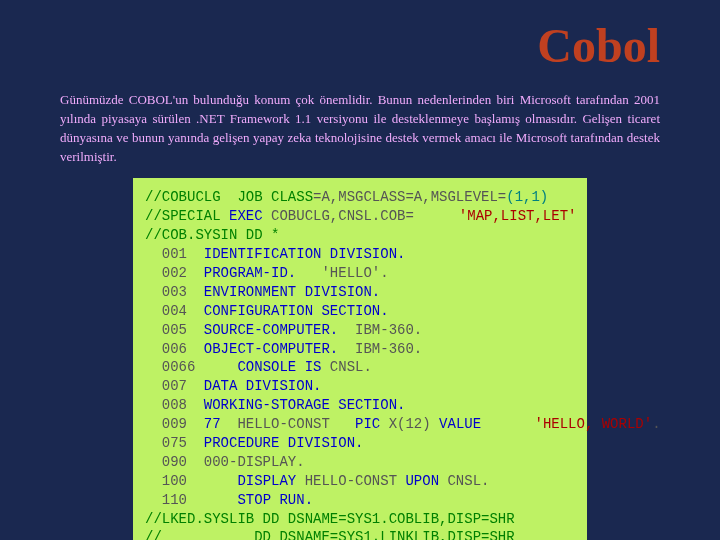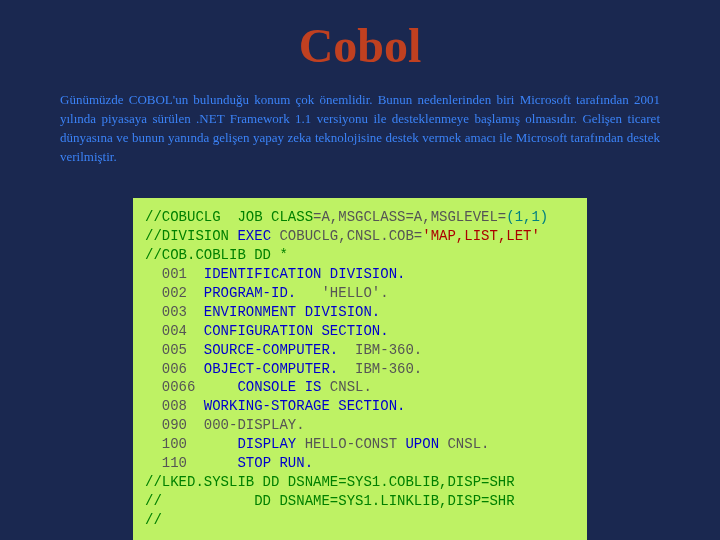--- a/index.html
+++ b/index.html
@@ -9,69 +9,72 @@
     height: 540px;
     background: #1a2850;
     font-family: Georgia, 'Times New Roman', serif;
     overflow: hidden;
   }
   .slide {
     padding: 10px 60px 20px 60px;
     box-sizing: border-box;
   }
   .title {
-    text-align: center;
+    text-align: right;
     font-size: 48px;
     font-weight: bold;
     color: #c04020;
     margin: 8px 0 18px 0;
     font-family: Georgia, serif;
   }
   .paragraph {
-    color: #3b82f6;
+    color: #f0abfc;
     font-size: 13px;
     line-height: 1.45;
     text-align: justify;
-    margin-bottom: 32px;
+    margin-bottom: 12px;
   }
   .code-box {
     background: #bef264;
     width: 430px;
     margin: 0 auto;
     padding: 10px 12px;
     font-family: Consolas, 'Courier New', monospace;
     font-size: 14px;
     line-height: 1.35;
     color: #555;
   }
   .code-box .line { white-space: pre; }
   .kw-green { color: #008000; }
   .kw-blue  { color: #0000cc; }
   .kw-teal  { color: #008080; }
-  .str-red  { color: #aa0000; }
+  .str-red  { color: #aa0000; margin-left: 45px; }
 </style>
 </head>
 <body>
 
 <div class="slide">
   <div class="title">Cobol</div>
   <div class="paragraph">Günümüzde COBOL'un bulunduğu konum çok önemlidir. Bunun nedenlerinden biri Microsoft tarafından 2001 yılında piyasaya sürülen .NET Framework 1.1 versiyonu ile desteklenmeye başlamış olmasıdır. Gelişen ticaret dünyasına ve bunun yanında gelişen yapay zeka teknolojisine destek vermek amacı ile Microsoft tarafından destek verilmiştir.</div>
 
   <div class="code-box">
     <div class="line"><span class="kw-green">//COBUCLG  JOB CLASS</span><span>=A,MSGCLASS=A,MSGLEVEL=</span><span class="kw-teal">(1,1)</span></div>
-    <div class="line"><span class="kw-green">//DIVISION </span><span class="kw-blue">EXEC</span><span> COBUCLG,CNSL.COB=</span><span class="str-red">'MAP,LIST,LET'</span></div>
-    <div class="line kw-green">//COB.COBLIB DD *</div>
+    <div class="line"><span class="kw-green">//SPECIAL </span><span class="kw-blue">EXEC</span><span> COBUCLG,CNSL.COB=</span><span class="str-red">'MAP,LIST,LET'</span></div>
+    <div class="line kw-green">//COB.SYSIN DD *</div>
     <div class="line"><span>  001  </span><span class="kw-blue">IDENTIFICATION DIVISION.</span></div>
     <div class="line"><span>  002  </span><span class="kw-blue">PROGRAM-ID.</span><span>   'HELLO'.</span></div>
     <div class="line"><span>  003  </span><span class="kw-blue">ENVIRONMENT DIVISION.</span></div>
     <div class="line"><span>  004  </span><span class="kw-blue">CONFIGURATION SECTION.</span></div>
     <div class="line"><span>  005  </span><span class="kw-blue">SOURCE-COMPUTER.</span><span>  IBM-360.</span></div>
     <div class="line"><span>  006  </span><span class="kw-blue">OBJECT-COMPUTER.</span><span>  IBM-360.</span></div>
     <div class="line"><span>  0066     </span><span class="kw-blue">CONSOLE IS</span><span> CNSL.</span></div>
+    <div class="line"><span>  007  </span><span class="kw-blue">DATA DIVISION.</span></div>
     <div class="line"><span>  008  </span><span class="kw-blue">WORKING-STORAGE SECTION.</span></div>
+    <div class="line"><span>  009  </span><span class="kw-blue">77</span><span>  HELLO-CONST   </span><span class="kw-blue">PIC</span><span> X(12) </span><span class="kw-blue">VALUE</span><span> </span><span class="str-red">'HELLO, WORLD'</span><span>.</span></div>
+    <div class="line"><span>  075  </span><span class="kw-blue">PROCEDURE DIVISION.</span></div>
     <div class="line"><span>  090  </span><span>000-DISPLAY.</span></div>
     <div class="line"><span>  100      </span><span class="kw-blue">DISPLAY</span><span> HELLO-CONST </span><span class="kw-blue">UPON</span><span> CNSL.</span></div>
     <div class="line"><span>  110      </span><span class="kw-blue">STOP RUN.</span></div>
     <div class="line kw-green">//LKED.SYSLIB DD DSNAME=SYS1.COBLIB,DISP=SHR</div>
     <div class="line kw-green">//           DD DSNAME=SYS1.LINKLIB,DISP=SHR</div>
     <div class="line kw-green">//</div>
   </div>
 </div>
 
 </body></html>

